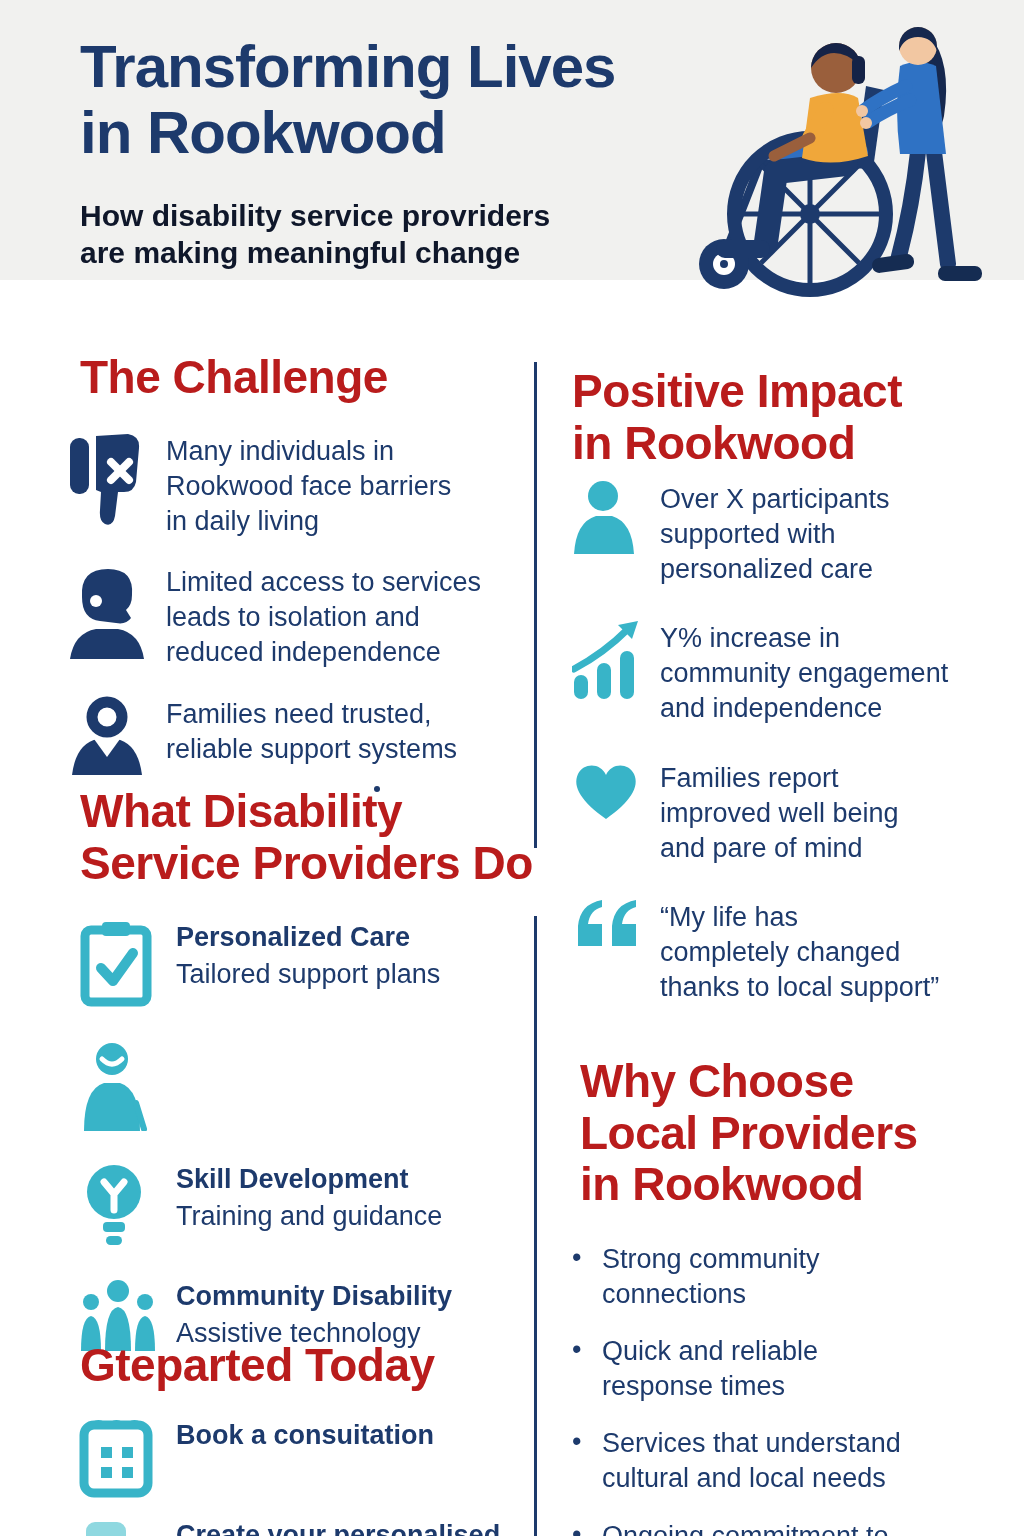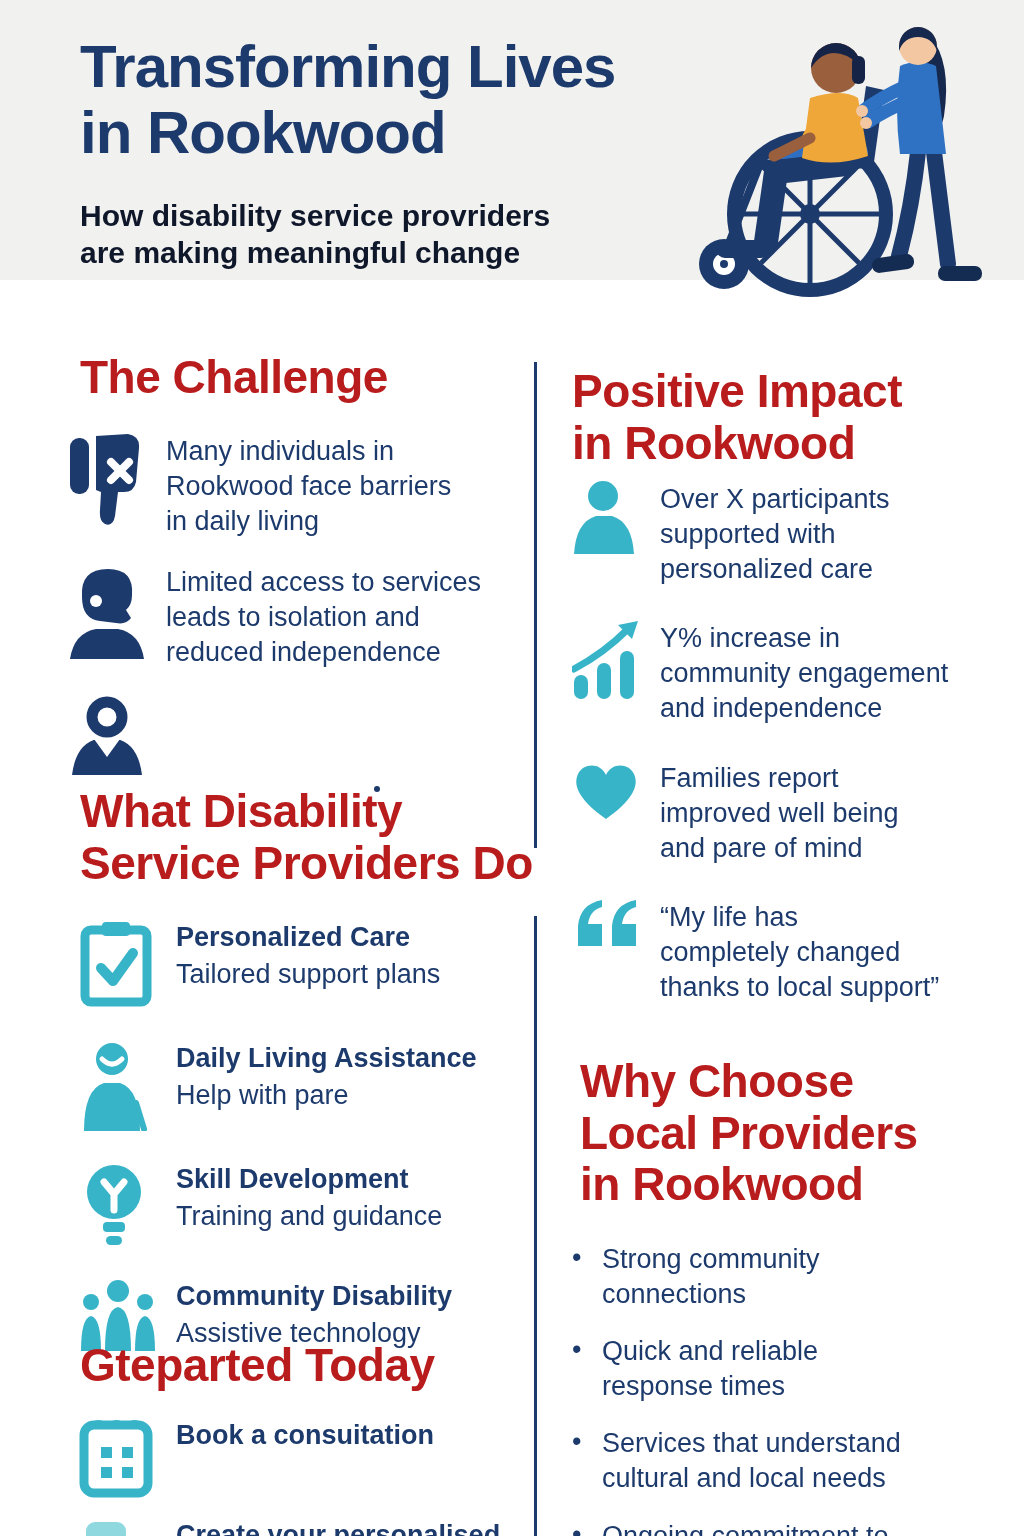--- a/index.html
+++ b/index.html
@@ -126,20 +126,22 @@
 reduced independence</div>
     </div>
     <div class="row">
       <span class="icon-box">
         <svg width="78" height="80" viewBox="0 0 78 80">
           <circle cx="39" cy="22" r="15" fill="none" stroke="#1d3a6c" stroke-width="11"></circle>
           <path d="M4 80 Q8 48 30 44 L48 44 Q70 48 74 80 Z" fill="#1d3a6c"></path>
           <path d="M26 44 L39 62 L52 44 Z" fill="#ffffff"></path>
         </svg>
       </span>
+      <div class="itext" data-bind="left_column.challenge.items.2.text">Families need trusted,
+reliable support systems</div>
     </div>
   </div>
 
   <h2 class="h2" style="left:80px;top:786px;" data-bind="left_column.services.heading">What Disability
 Service Providers Do</h2>
 
   <div class="rows" style="left:78px;top:920px;width:456px;gap:27px;">
     <div class="row">
       <span class="icon-box">
         <svg width="76" height="90" viewBox="0 0 76 90">
@@ -155,24 +157,20 @@
     </div>
     <div class="row">
       <span class="icon-box">
         <svg width="72" height="90" viewBox="0 0 72 90">
           <circle cx="34" cy="18" r="16" fill="#38b4c8"></circle>
           <path d="M24 18 q10 10 20 0" stroke="#ffffff" stroke-width="5" fill="none" stroke-linecap="round"></path>
           <path d="M6 90 Q6 48 26 42 L42 42 Q62 48 62 90 Z" fill="#38b4c8"></path>
           <path d="M58 62 L66 88" stroke="#38b4c8" stroke-width="6" stroke-linecap="round"></path>
         </svg>
       </span>
-      <div>
-        <div class="ititle" data-bind="left_column.services.items.1.title">Daily Living Assistance</div>
-        <div class="itext" data-bind="left_column.services.items.1.text">Help with pare</div>
-      </div>
     </div>
     <div class="row">
       <span class="icon-box">
         <svg width="72" height="86" viewBox="0 0 72 86">
           <circle cx="36" cy="30" r="27" fill="#38b4c8"></circle>
           <g stroke="#ffffff" stroke-width="7" stroke-linecap="round" fill="none">
             <path d="M36 48 L36 32 M36 32 L26 20 M36 32 L46 20"></path>
           </g>
           <rect x="25" y="60" width="22" height="10" rx="4" fill="#38b4c8"></rect>
           <rect x="28" y="74" width="16" height="9" rx="4.5" fill="#38b4c8"></rect>

